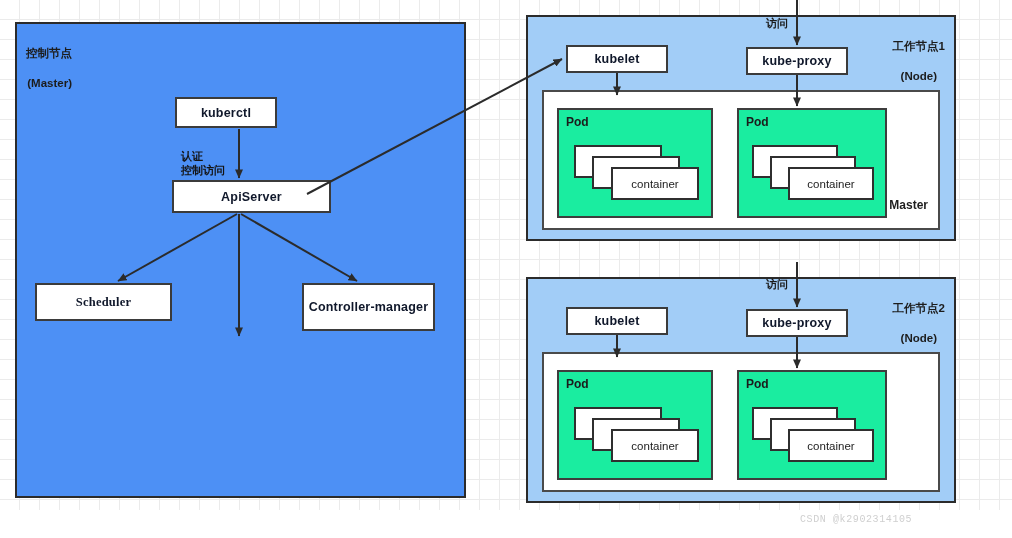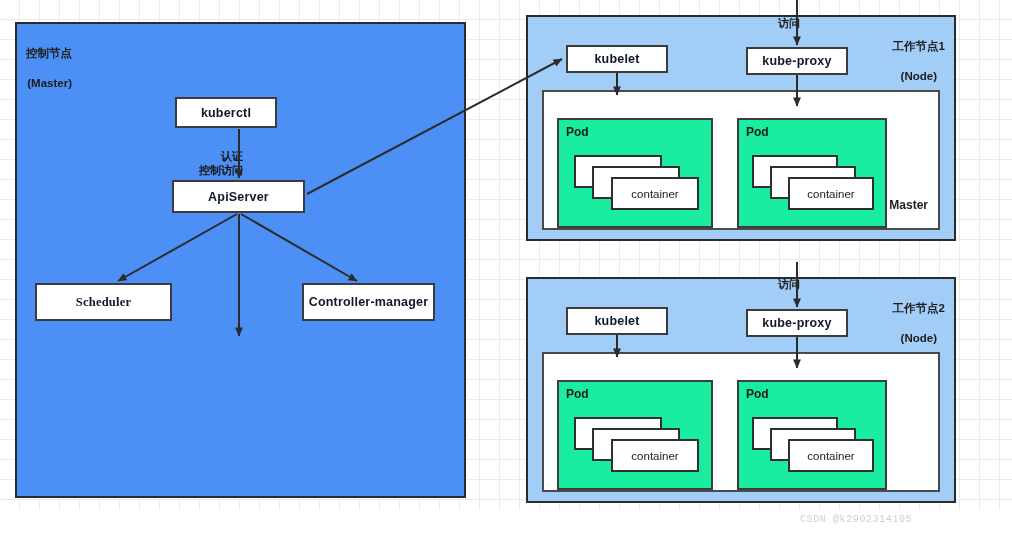--- a/index.html
+++ b/index.html
@@ -96,21 +96,20 @@
     font-size: 12px;
     font-weight: bold;
     color: #1e1e1e;
   }
   
   .pod-box {
     position: absolute;
     box-sizing: border-box;
     background: #1aeda0;
     border: 2px solid #3d3d3d;
-    margin-top: 10px;
   }
   .pod-label {
     position: absolute;
     left: 7px;
     top: 5px;
     font-size: 12px;
     font-weight: bold;
     color: #1b1b1b;
   }
   .container-box {
@@ -125,21 +124,21 @@
     color: #1d1d1d;
   }
   
   .edge-label {
     position: absolute;
     font-size: 11px;
     font-weight: bold;
     color: #1b1b1b;
     line-height: 14px;
     white-space: pre-line;
-    text-align: right;
+    text-align: left;
   }
   .edge-label.on-blue {
     color: #141414;
   }
   
   .etcd-wrap {
     position: absolute;
   }
   .etcd-label {
     position: absolute;
@@ -174,29 +173,29 @@
 
   <div class="node-box" style="left:175px; top:97px; width:102px; height:31px;">
     <span>kuberctl</span>
   </div>
 
   <div class="edge-label on-blue" style="left:181px; top:135px; width:62px;">
     <span>认证
 控制访问</span>
   </div>
 
-  <div class="node-box" style="left:172px; top:180px; width:133px; height:33px;">
+  <div class="node-box" style="left:172px; top:180px; width:159px; height:33px;">
     <span>ApiServer</span>
   </div>
 
   <div class="node-box" style="left:35px; top:283px; width:137px; height:38px;font-family:Liberation Serif, serif;">
     <span>Scheduler</span>
   </div>
 
-  <div class="node-box" style="left:302px; top:283px; width:133px; height:38px;">
+  <div class="node-box" style="left:302px; top:283px; width:133px; height:48px;">
     <span>Controller-manager</span>
   </div>
 
 
   <div class="region worker" style="left:526px; top:15px; width:430px; height:226px;">
     <div class="region-title right">
       <span>工作节点1</span><br>
       <span>(Node)</span>
     </div>
   </div>

